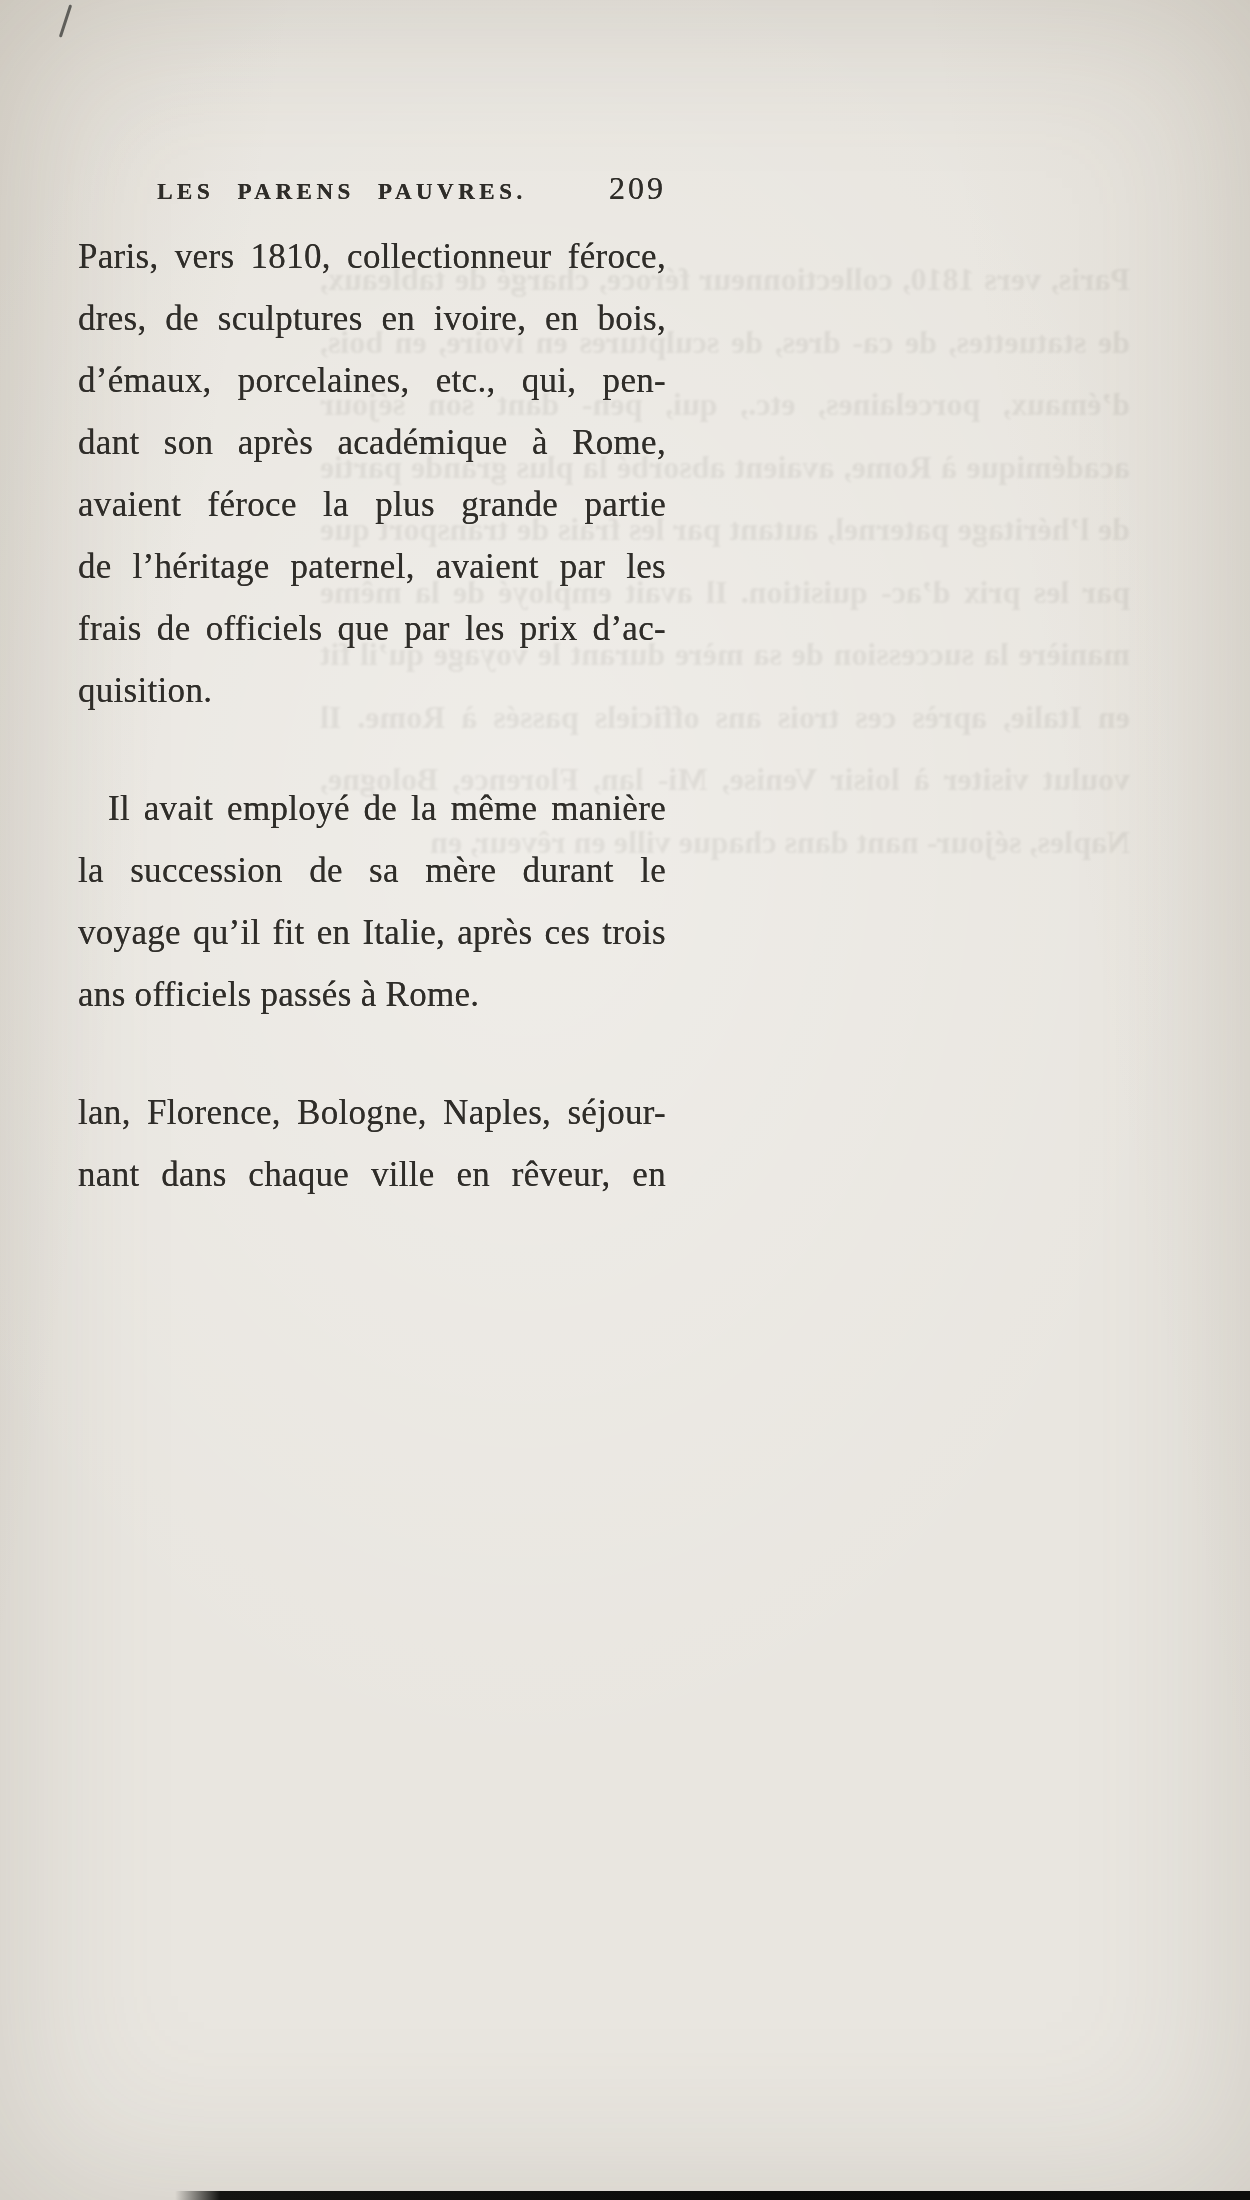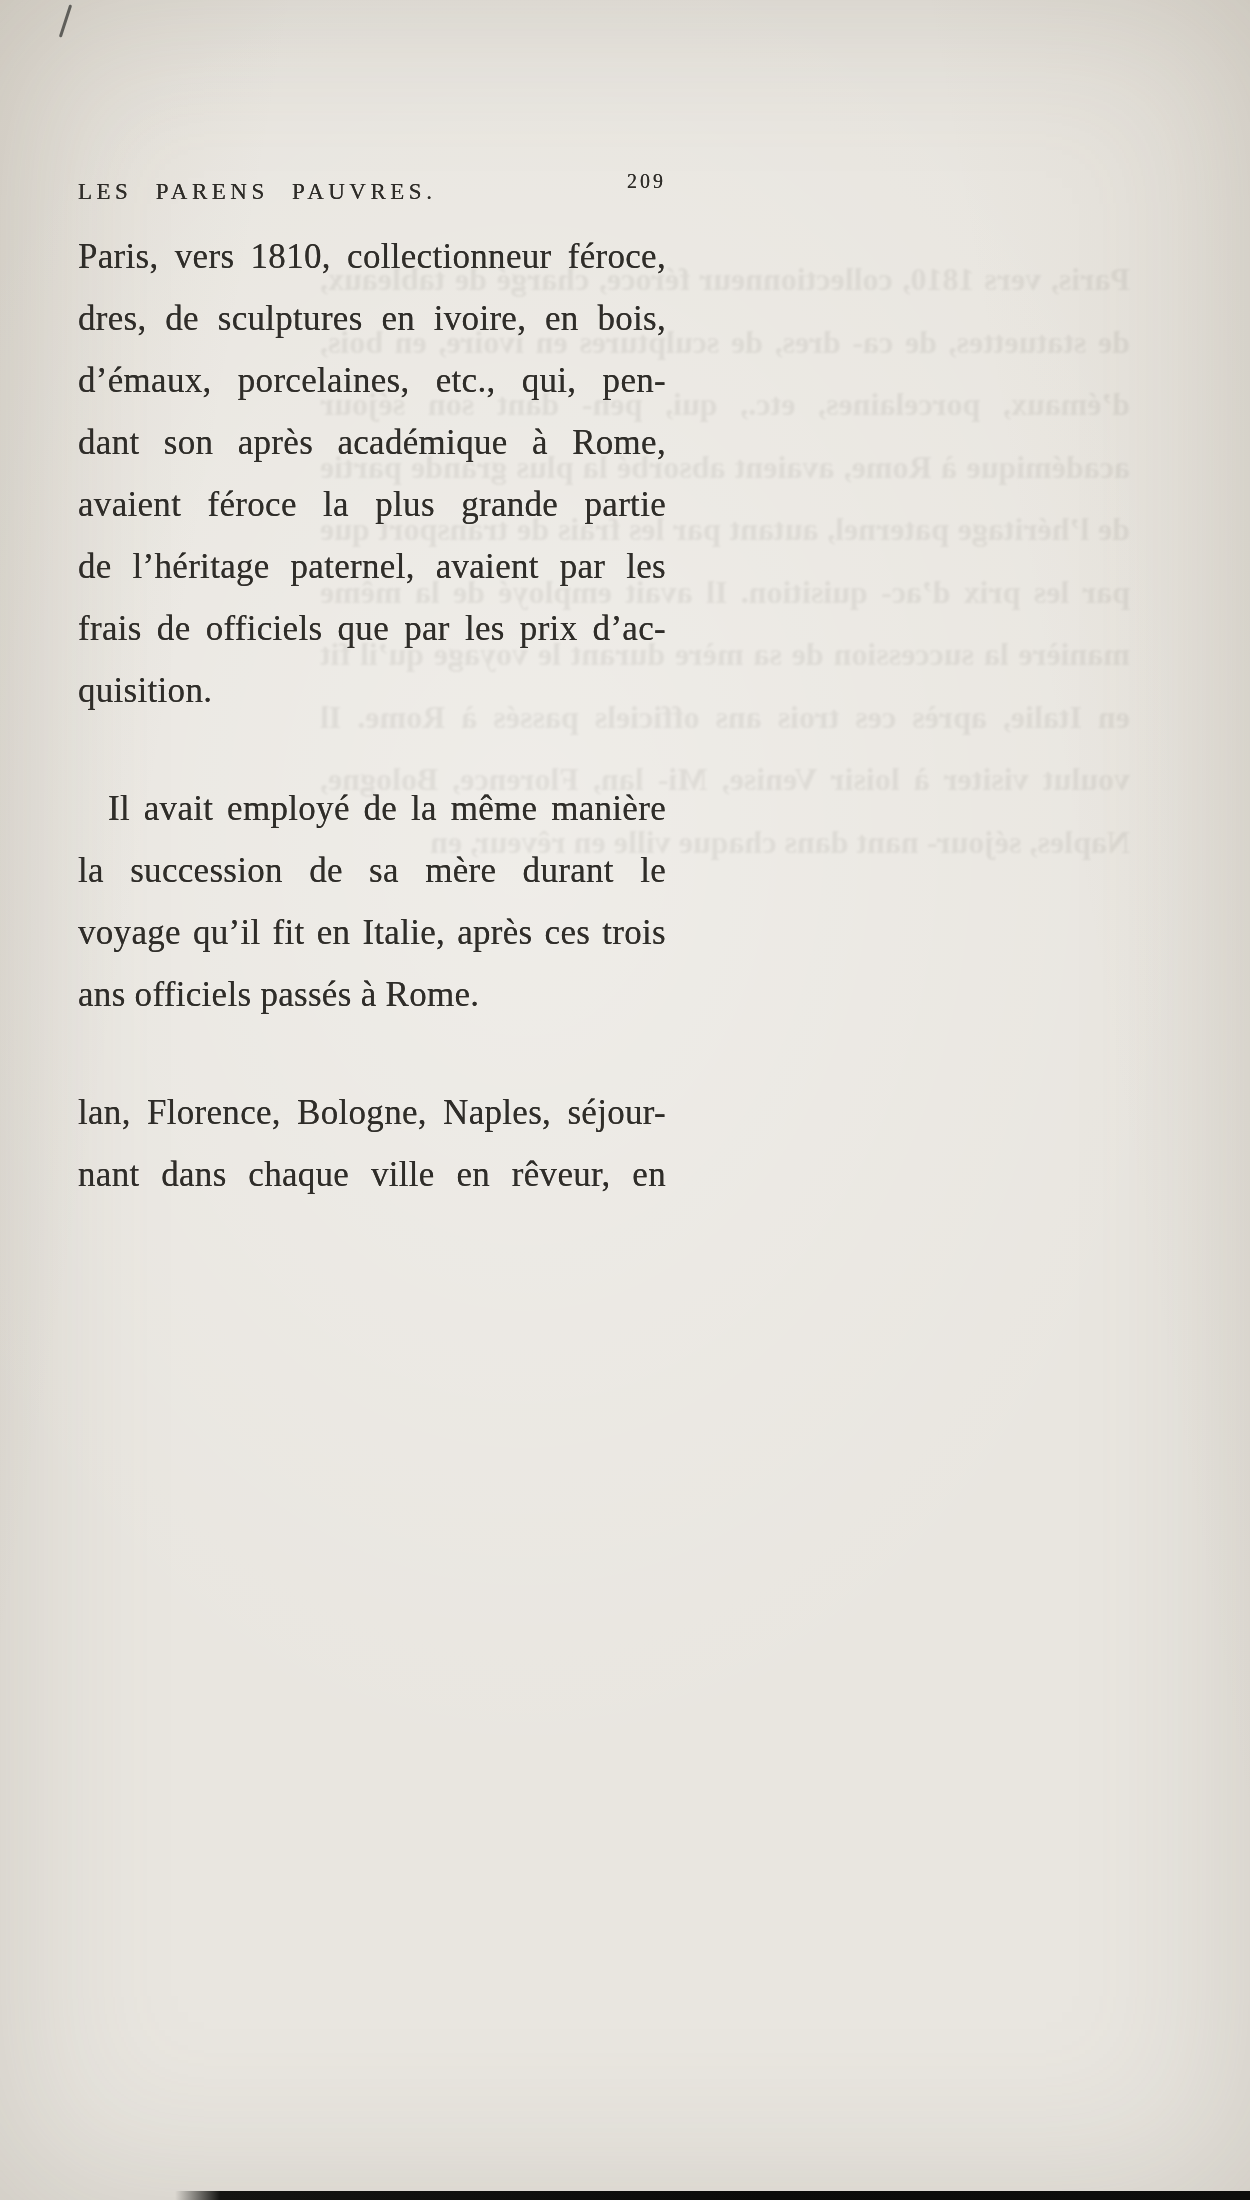--- a/index.html
+++ b/index.html
@@ -31,28 +31,29 @@
     filter:blur(1.3px);
     transform:scaleX(-1);
     pointer-events:none;
     user-select:none;
   }
   .page-header{
     position:absolute;top:170px;left:78px;width:588px;height:42px;
   }
   .running-title{
     position:absolute;left:0;right:60px;top:9px;
-    font-size:23px;font-weight:400;
+    text-align:center;
+    font-size:23px;font-weight:700;
     letter-spacing:4.5px;word-spacing:13px;
     color:var(--ink);
     text-shadow:0 0 0.5px currentColor;
   }
   .page-number{
     position:absolute;right:0;top:0;
-    font-size:20px;letter-spacing:3px;
+    font-size:32px;letter-spacing:3px;
     color:var(--ink);
     text-shadow:0 0 0.5px currentColor;
     font-family:Liberation Serif, serif;
   }
   .text-block{
     position:absolute;top:226px;left:78px;width:588px;
     color:var(--ink);
   }
   .para + .para{margin-top:56px;}
   .line{

